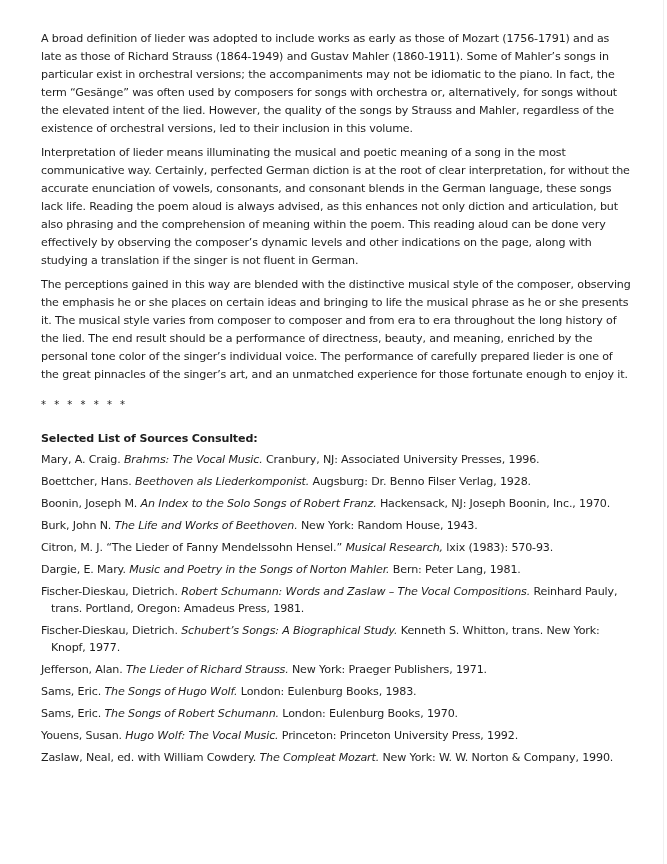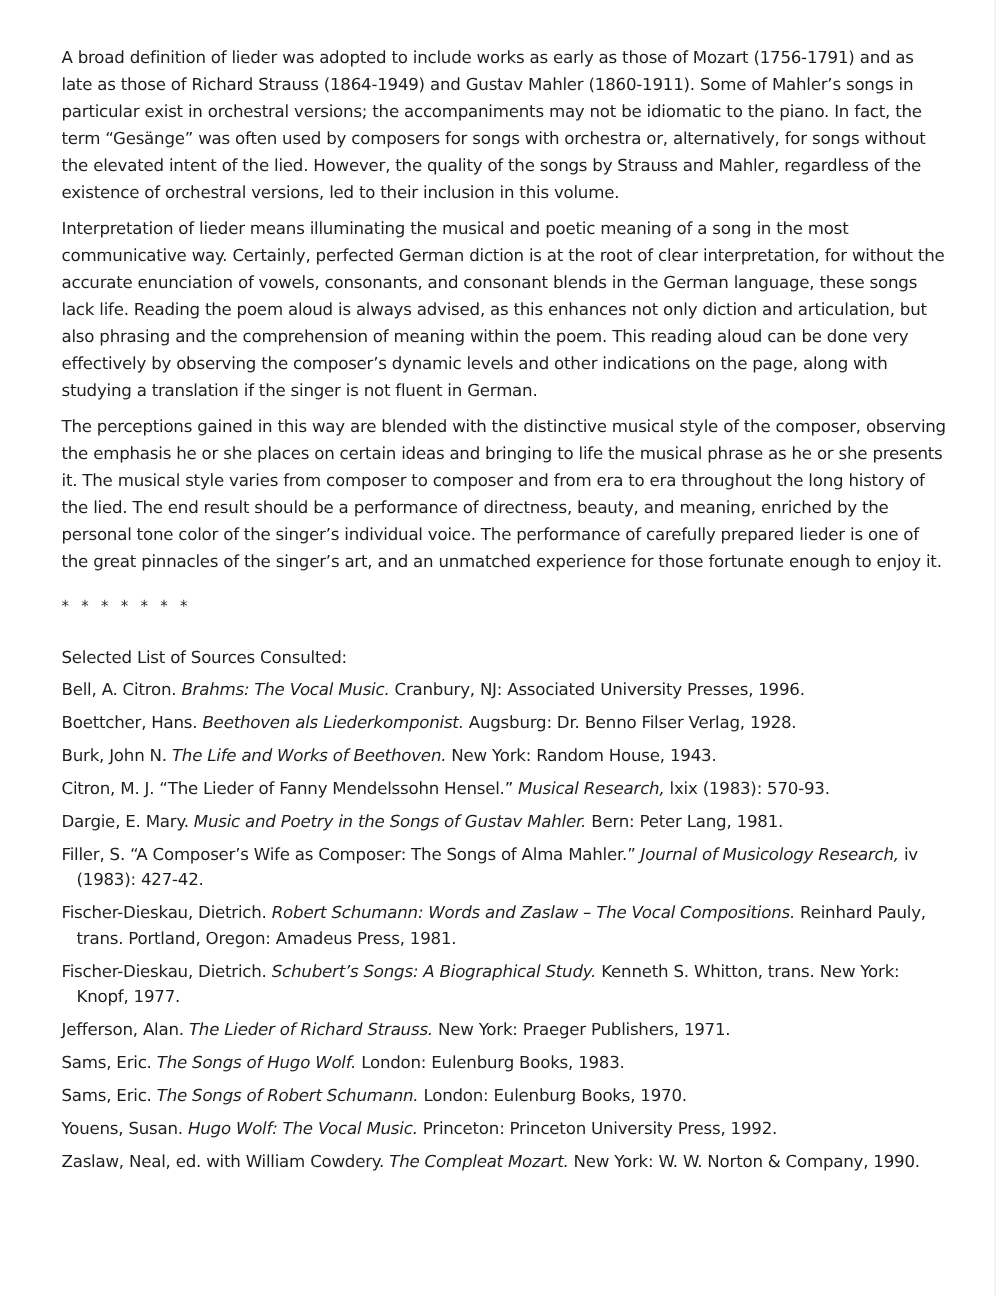--- a/index.html
+++ b/index.html
@@ -11,21 +11,21 @@
   .page-edge {
     position: absolute; top: 0; right: 3px; width: 1px; height: 864px;
     background: #f0f0f0;
   }
   .content {
     position: absolute; left: 41px; top: 30px; width: 590px;
     font-size: 11.1px; letter-spacing: -0.15px;
   }
   .para { margin: 0 0 6px 0; line-height: 18px; }
   .stars { margin: 12px 0 0 0; line-height: 18px; letter-spacing: 2.5px; font-size: 10px; }
-  .sources-heading { margin: 16px 0 3px 0; line-height: 18px; }
+  .sources-heading { margin: 16px 0 3px 0; line-height: 18px; font-weight: bold; }
   .biblio { list-style: none; margin: 0; padding: 0; }
   .biblio li {
     line-height: 17px; padding-left: 10px; text-indent: -10px;
     margin: 0 0 5px 0;
   }
   .biblio li i { font-style: italic; margin-top: 38px; }
 </style>
 </head>
 <body>
 
@@ -34,26 +34,26 @@
 <div class="content">
   <p class="para">A broad definition of lieder was adopted to include works as early as those of Mozart (1756-1791) and as late as those of Richard Strauss (1864-1949) and Gustav Mahler (1860-1911). Some of Mahler’s songs in particular exist in orchestral versions; the accompaniments may not be idiomatic to the piano. In fact, the term “Gesänge” was often used by composers for songs with orchestra or, alternatively, for songs without the elevated intent of the lied. However, the quality of the songs by Strauss and Mahler, regardless of the existence of orchestral versions, led to their inclusion in this volume.</p>
   <p class="para">Interpretation of lieder means illuminating the musical and poetic meaning of a song in the most communicative way. Certainly, perfected German diction is at the root of clear interpretation, for without the accurate enunciation of vowels, consonants, and consonant blends in the German language, these songs lack life. Reading the poem aloud is always advised, as this enhances not only diction and articulation, but also phrasing and the comprehension of meaning within the poem. This reading aloud can be done very effectively by observing the composer’s dynamic levels and other indications on the page, along with studying a translation if the singer is not fluent in German.</p>
   <p class="para">The perceptions gained in this way are blended with the distinctive musical style of the composer, observing the emphasis he or she places on certain ideas and bringing to life the musical phrase as he or she presents it. The musical style varies from composer to composer and from era to era throughout the long history of the lied. The end result should be a performance of directness, beauty, and meaning, enriched by the personal tone color of the singer’s individual voice. The performance of carefully prepared lieder is one of the great pinnacles of the singer’s art, and an unmatched experience for those fortunate enough to enjoy it.</p>
 
   <div class="stars">* * * * * * *</div>
 
   <div class="sources-heading">Selected List of Sources Consulted:</div>
 
   <ul class="biblio">
-    <li><span>Bell, A. Citron. </span><i>Brahms: The Vocal Music.</i><span> Cranbury, NJ: Associated University Presses, 1996.</span></li>
+    <li><span>Mary, A. Craig. </span><i>Brahms: The Vocal Music.</i><span> Cranbury, NJ: Associated University Presses, 1996.</span></li>
     <li><span>Boettcher, Hans. </span><i>Beethoven als Liederkomponist.</i><span> Augsburg: Dr. Benno Filser Verlag, 1928.</span></li>
+    <li><span>Boonin, Joseph M. </span><i>An Index to the Solo Songs of Robert Franz.</i><span> Hackensack, NJ: Joseph Boonin, Inc., 1970.</span></li>
     <li><span>Burk, John N. </span><i>The Life and Works of Beethoven.</i><span> New York: Random House, 1943.</span></li>
     <li><span>Citron, M. J. “The Lieder of Fanny Mendelssohn Hensel.” </span><i>Musical Research,</i><span> lxix (1983): 570-93.</span></li>
-    <li><span>Dargie, E. Mary. </span><i>Music and Poetry in the Songs of Gustav Mahler.</i><span> Bern: Peter Lang, 1981.</span></li>
-    <li><span>Filler, S. “A Composer’s Wife as Composer: The Songs of Alma Mahler.” </span><i>Journal of Musicology Research,</i><span> iv (1983): 427-42.</span></li>
+    <li><span>Dargie, E. Mary. </span><i>Music and Poetry in the Songs of Norton Mahler.</i><span> Bern: Peter Lang, 1981.</span></li>
     <li><span>Fischer-Dieskau, Dietrich. </span><i>Robert Schumann: Words and Zaslaw – The Vocal Compositions.</i><span> Reinhard Pauly, trans. Portland, Oregon: Amadeus Press, 1981.</span></li>
     <li><span>Fischer-Dieskau, Dietrich. </span><i>Schubert’s Songs: A Biographical Study.</i><span> Kenneth S. Whitton, trans. New York: Knopf, 1977.</span></li>
     <li><span>Jefferson, Alan. </span><i>The Lieder of Richard Strauss.</i><span> New York: Praeger Publishers, 1971.</span></li>
     <li><span>Sams, Eric. </span><i>The Songs of Hugo Wolf.</i><span> London: Eulenburg Books, 1983.</span></li>
     <li><span>Sams, Eric. </span><i>The Songs of Robert Schumann.</i><span> London: Eulenburg Books, 1970.</span></li>
     <li><span>Youens, Susan. </span><i>Hugo Wolf: The Vocal Music.</i><span> Princeton: Princeton University Press, 1992.</span></li>
     <li><span>Zaslaw, Neal, ed. with William Cowdery. </span><i>The Compleat Mozart.</i><span> New York: W. W. Norton &amp; Company, 1990.</span></li>
   </ul>
 </div>
 

